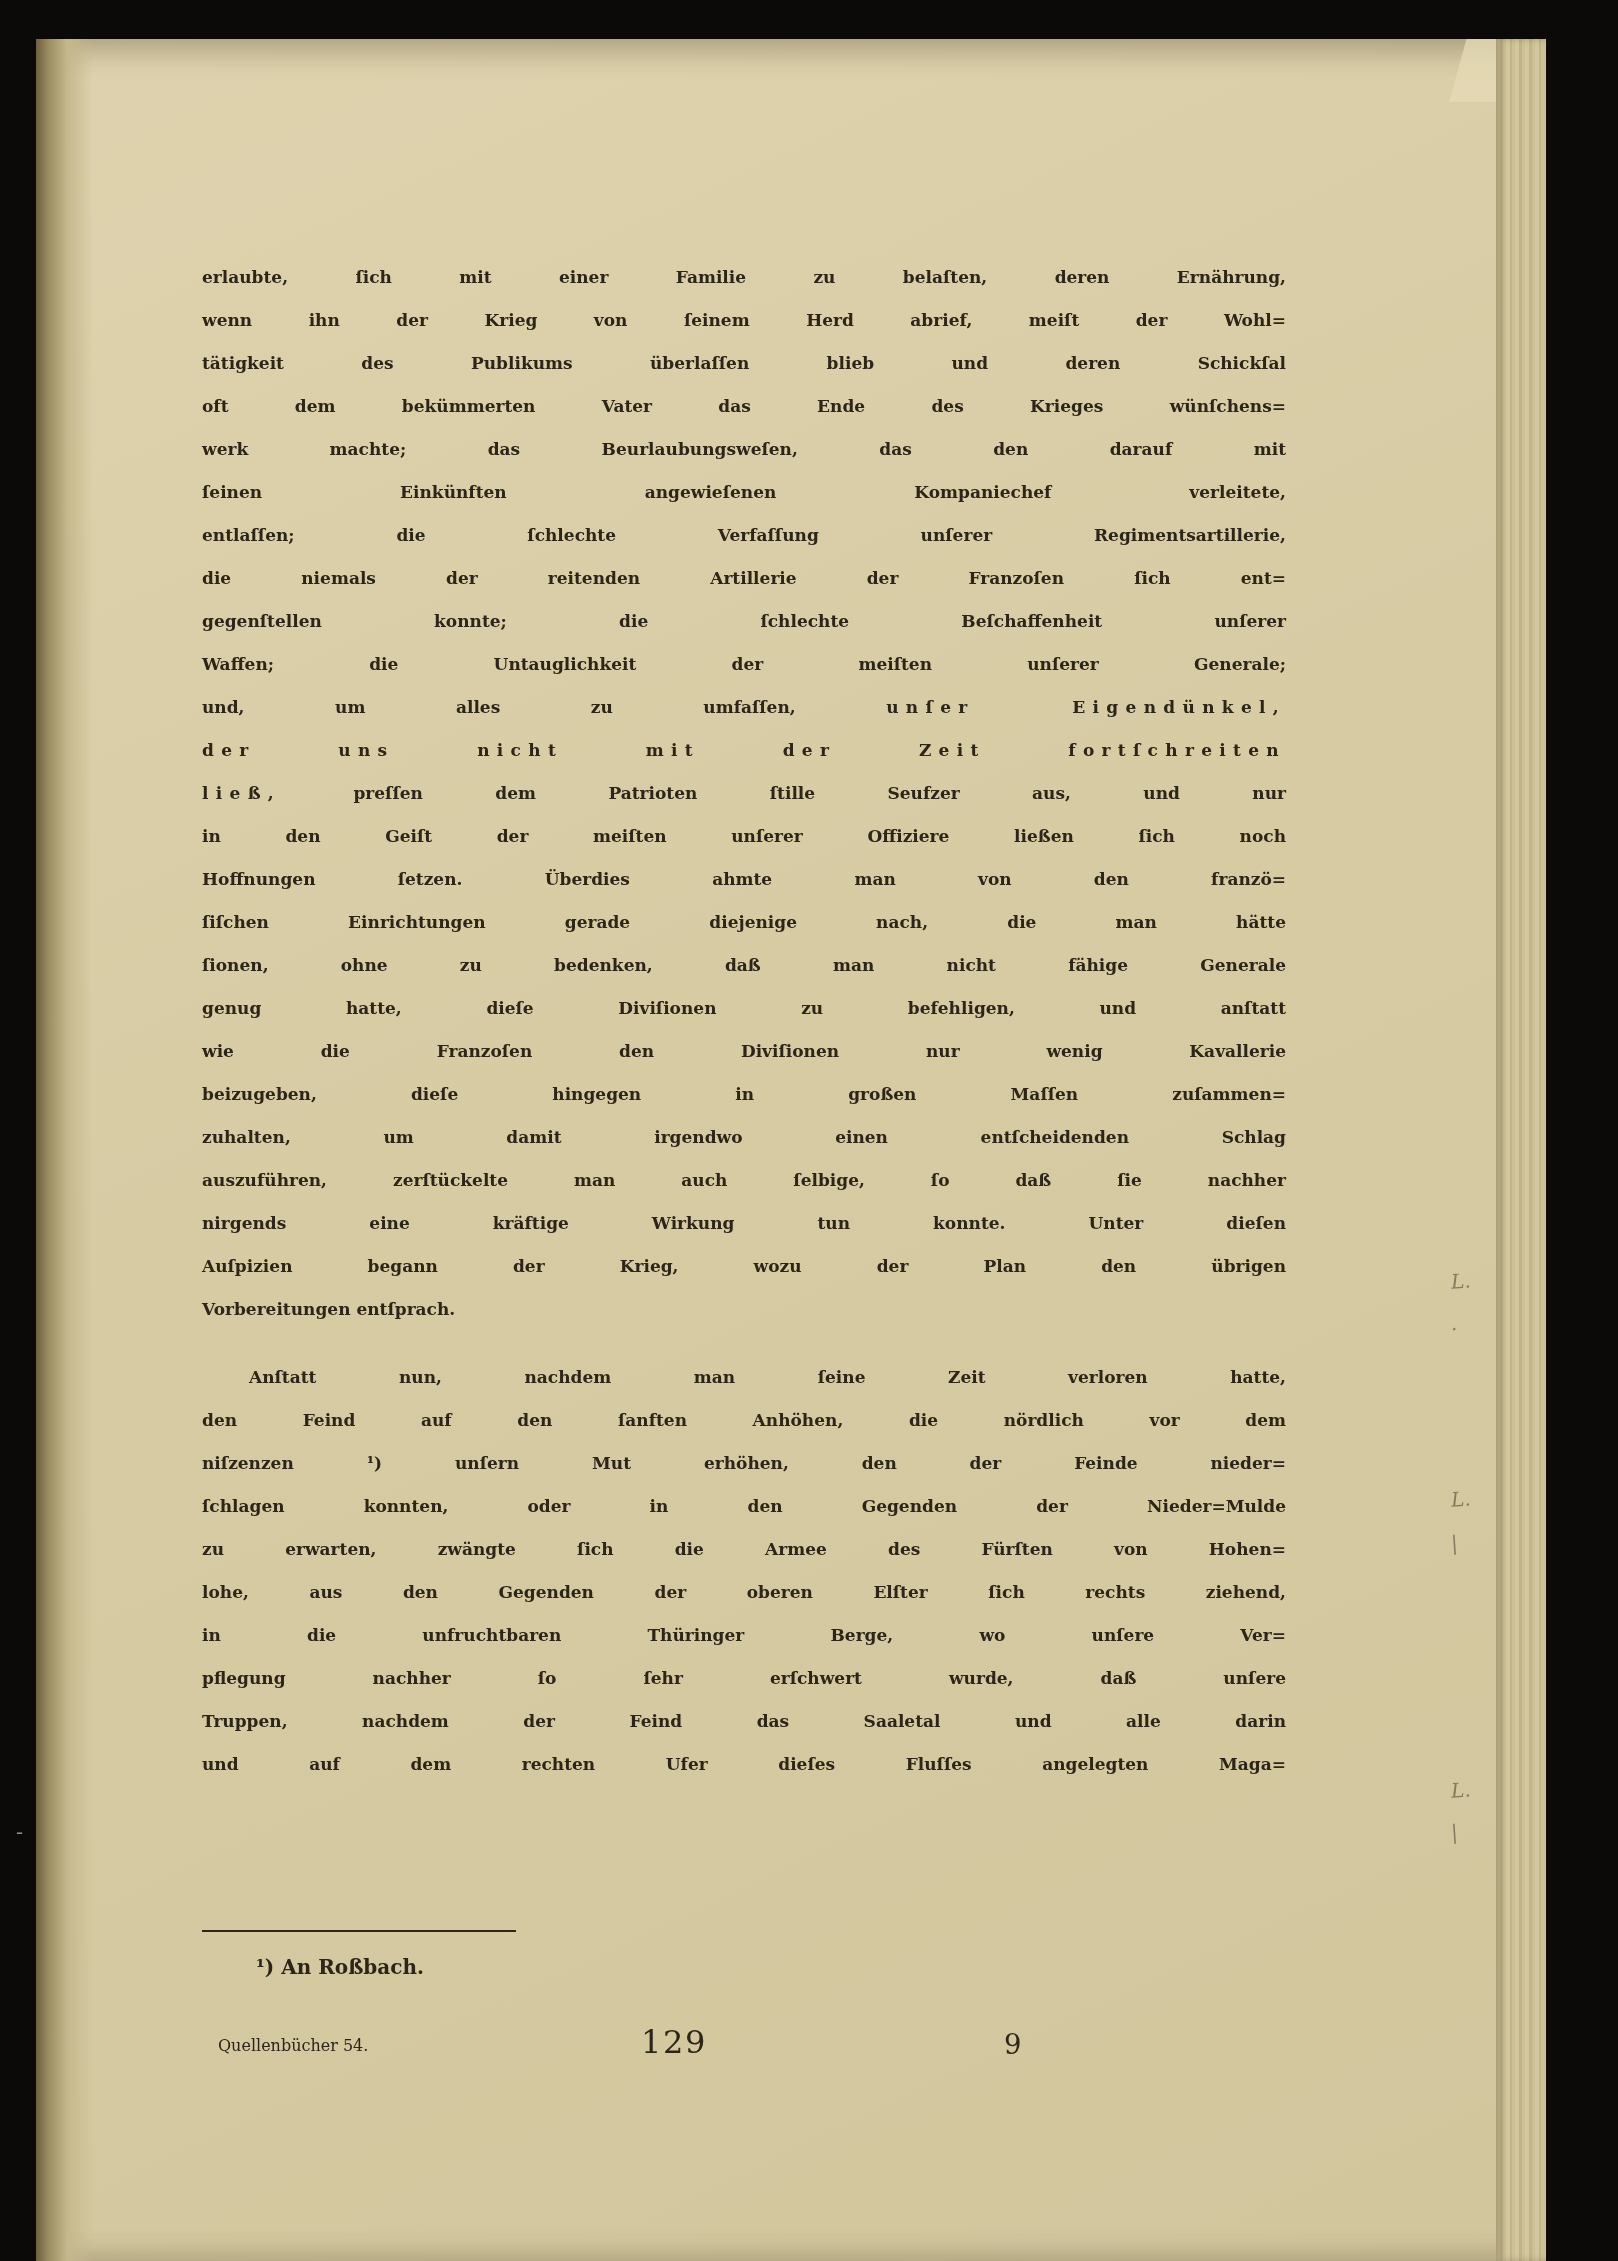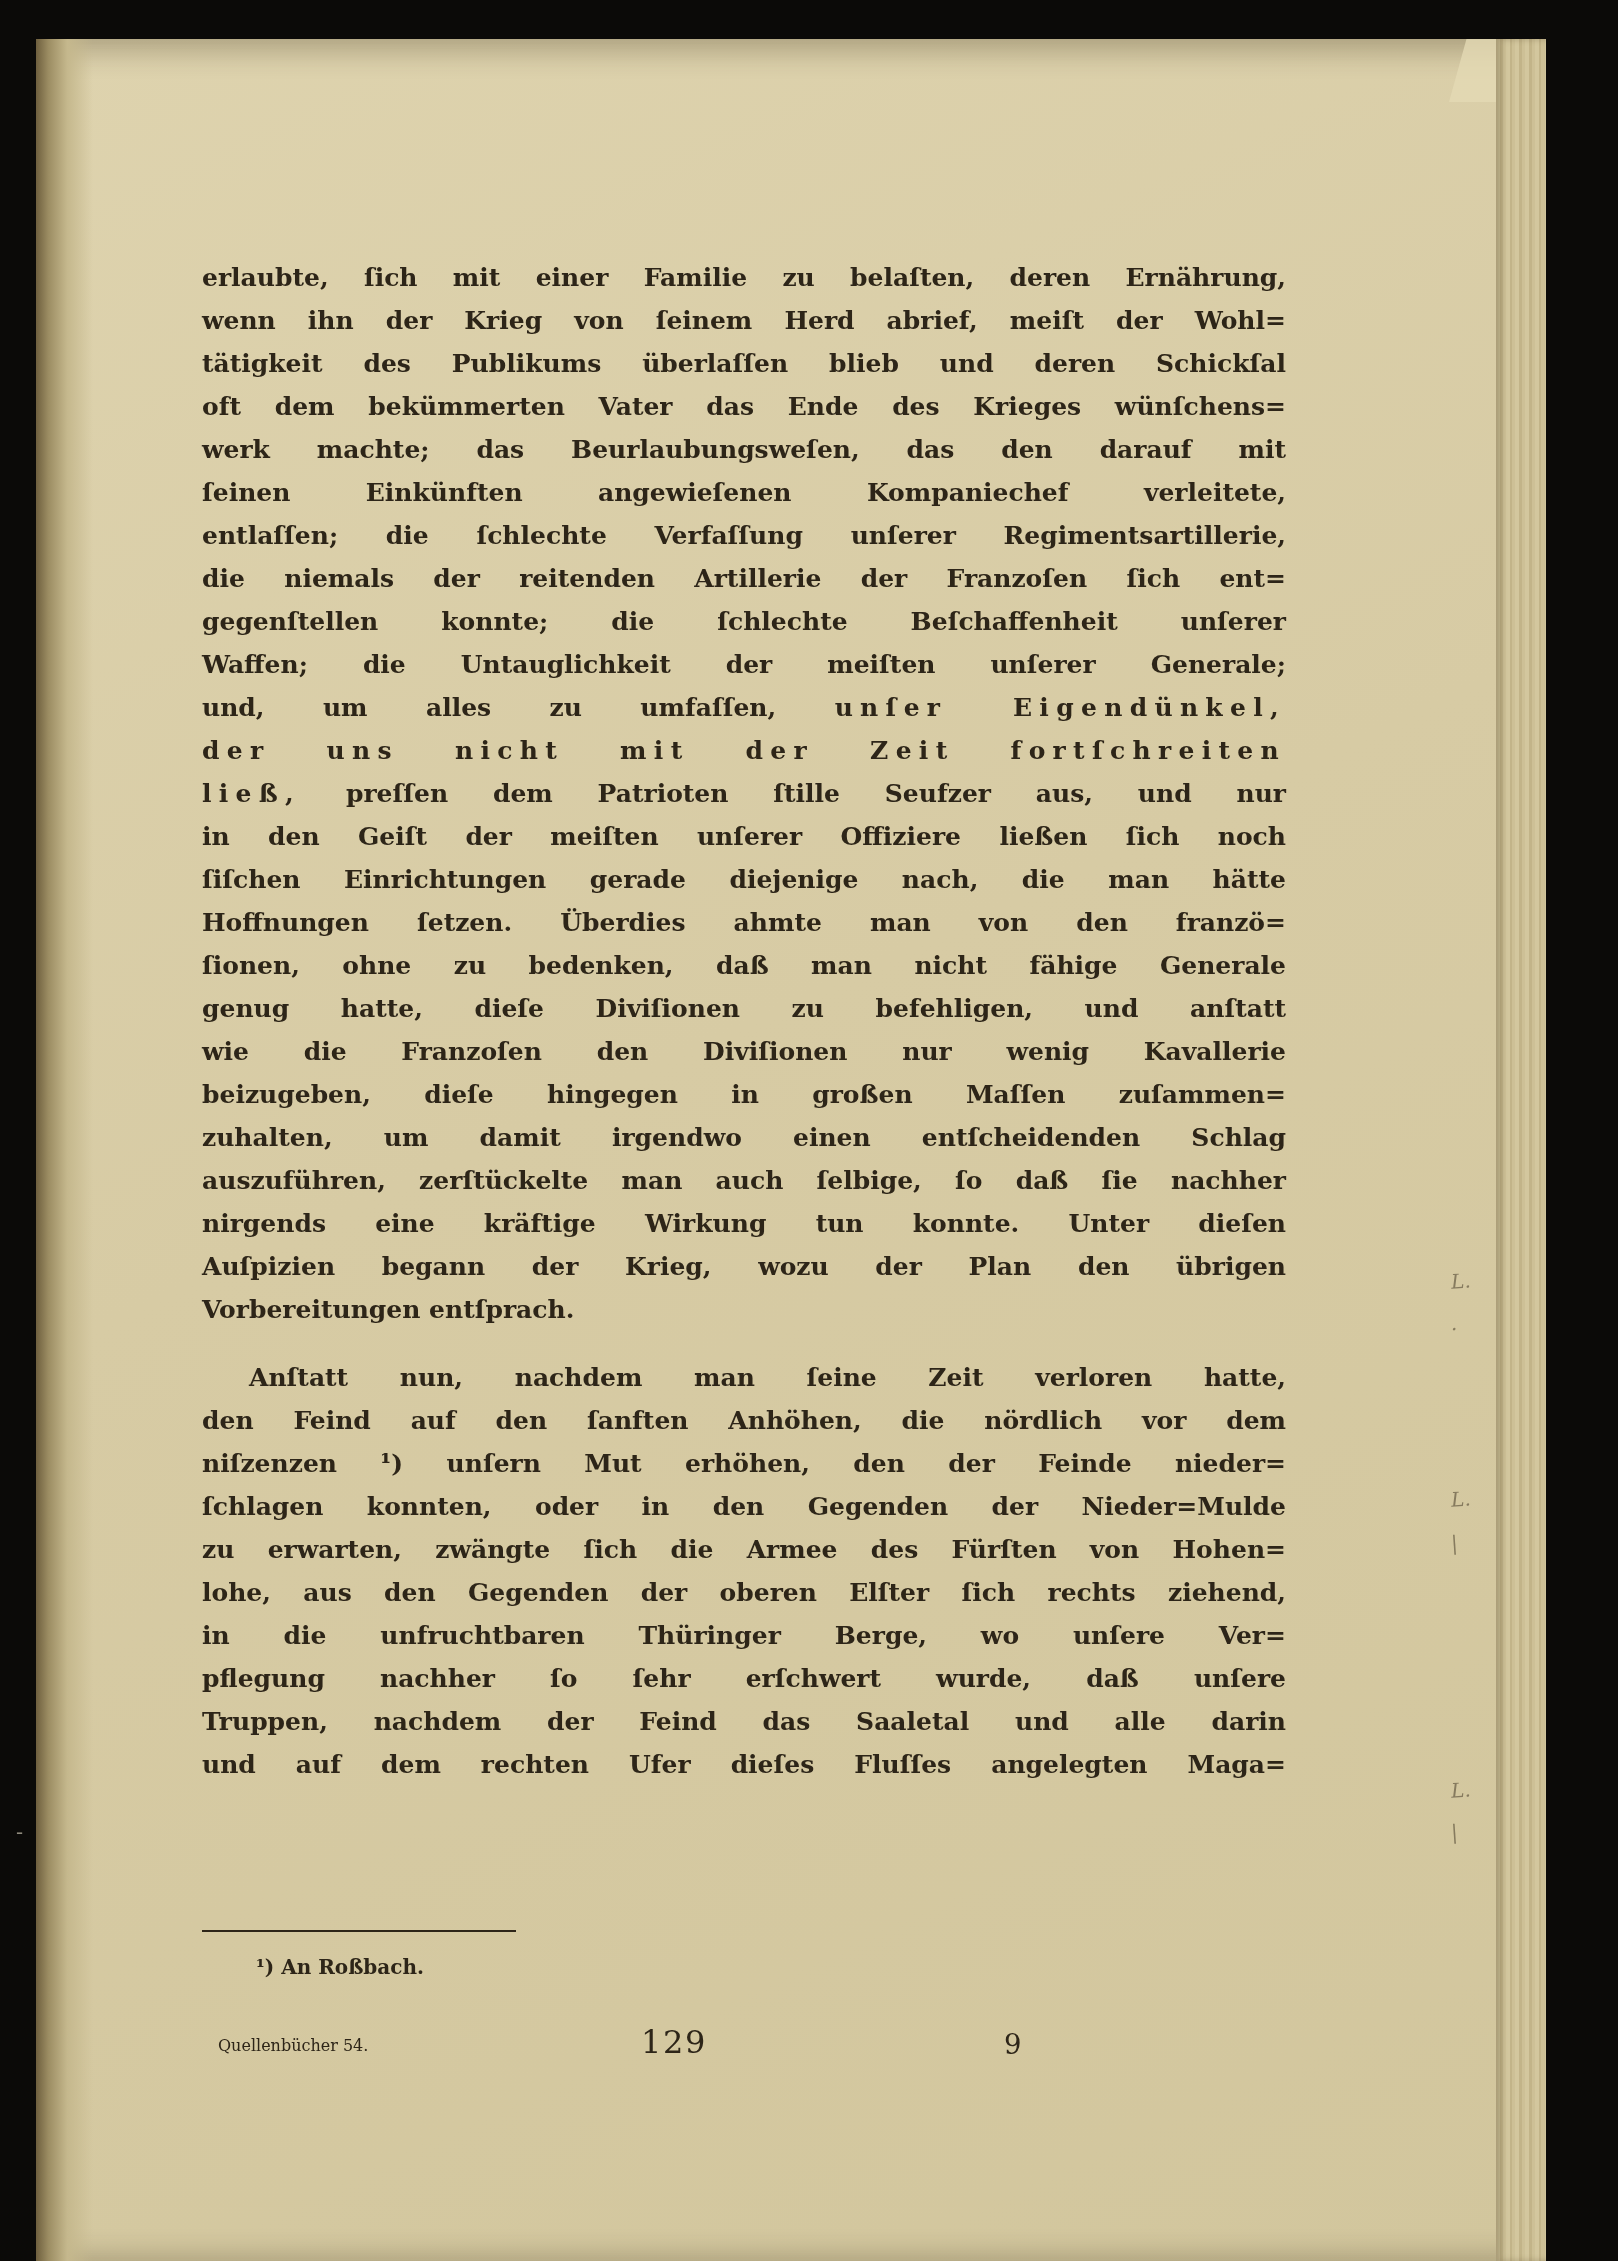--- a/index.html
+++ b/index.html
@@ -23,21 +23,21 @@
     box-shadow:inset 4.9px 0 6.5px rgba(90,75,45,.35);
   }
   .corner-under{
     position:absolute;right:0;top:0;width:97px;height:63px;
     background:#e3dab4;
     clip-path:polygon(18% 0,100% 0,100% 100%,0 100%);
     opacity:.8;
   }
   .textblock{
     position:absolute;left:166px;top:217px;width:1084px;
-    color:#2d2518;font-weight:700;font-size:25px;
+    color:#2d2518;font-weight:700;font-size:17px;
   }
   .line{
     height:43px;line-height:43px;
     text-align:justify;text-align-last:justify;
     white-space:normal;
   }
   .line.end{text-align-last:left;}
   .line.indent{text-indent:47px;margin-top:25px;}
   .sp{letter-spacing:7.3px;}
   .fnrule{
@@ -88,22 +88,22 @@
       <div class="line"><span>werk machte; das Beurlaubungsweſen, das den darauf mit</span></div>
       <div class="line"><span>ſeinen Einkünften angewieſenen Kompaniechef verleitete,</span></div>
       <div class="line"><span>entlaſſen; die ſchlechte Verfaſſung unſerer Regimentsartillerie,</span></div>
       <div class="line"><span>die niemals der reitenden Artillerie der Franzoſen ſich ent=</span></div>
       <div class="line"><span>gegenſtellen konnte; die ſchlechte Beſchaffenheit unſerer</span></div>
       <div class="line"><span>Waffen; die Untauglichkeit der meiſten unſerer Generale;</span></div>
       <div class="line"><span>und, um alles zu umfaſſen, </span><span class="sp">unſer Eigendünkel,</span></div>
       <div class="line"><span class="sp">der uns nicht mit der Zeit fortſchreiten</span></div>
       <div class="line"><span class="sp">ließ,</span><span> preſſen dem Patrioten ſtille Seufzer aus, und nur</span></div>
       <div class="line"><span>in den Geiſt der meiſten unſerer Offiziere ließen ſich noch</span></div>
+      <div class="line"><span>Hoffnungen ſetzen. Überdies ahmte man von den franzö=</span></div>
       <div class="line"><span>ſiſchen Einrichtungen gerade diejenige nach, die man hätte</span></div>
-      <div class="line"><span>Hoffnungen ſetzen. Überdies ahmte man von den franzö=</span></div>
       <div class="line"><span>ſionen, ohne zu bedenken, daß man nicht fähige Generale</span></div>
       <div class="line"><span>genug hatte, dieſe Diviſionen zu befehligen, und anſtatt</span></div>
       <div class="line"><span>wie die Franzoſen den Diviſionen nur wenig Kavallerie</span></div>
       <div class="line"><span>beizugeben, dieſe hingegen in großen Maſſen zuſammen=</span></div>
       <div class="line"><span>zuhalten, um damit irgendwo einen entſcheidenden Schlag</span></div>
       <div class="line"><span>auszuführen, zerſtückelte man auch ſelbige, ſo daß ſie nachher</span></div>
       <div class="line"><span>nirgends eine kräftige Wirkung tun konnte.  Unter dieſen</span></div>
       <div class="line"><span>Auſpizien begann der Krieg, wozu der Plan den übrigen</span></div>
       <div class="line end"><span>Vorbereitungen entſprach.</span></div>
       <div class="line indent"><span>Anſtatt nun, nachdem man ſeine Zeit verloren hatte,</span></div>

